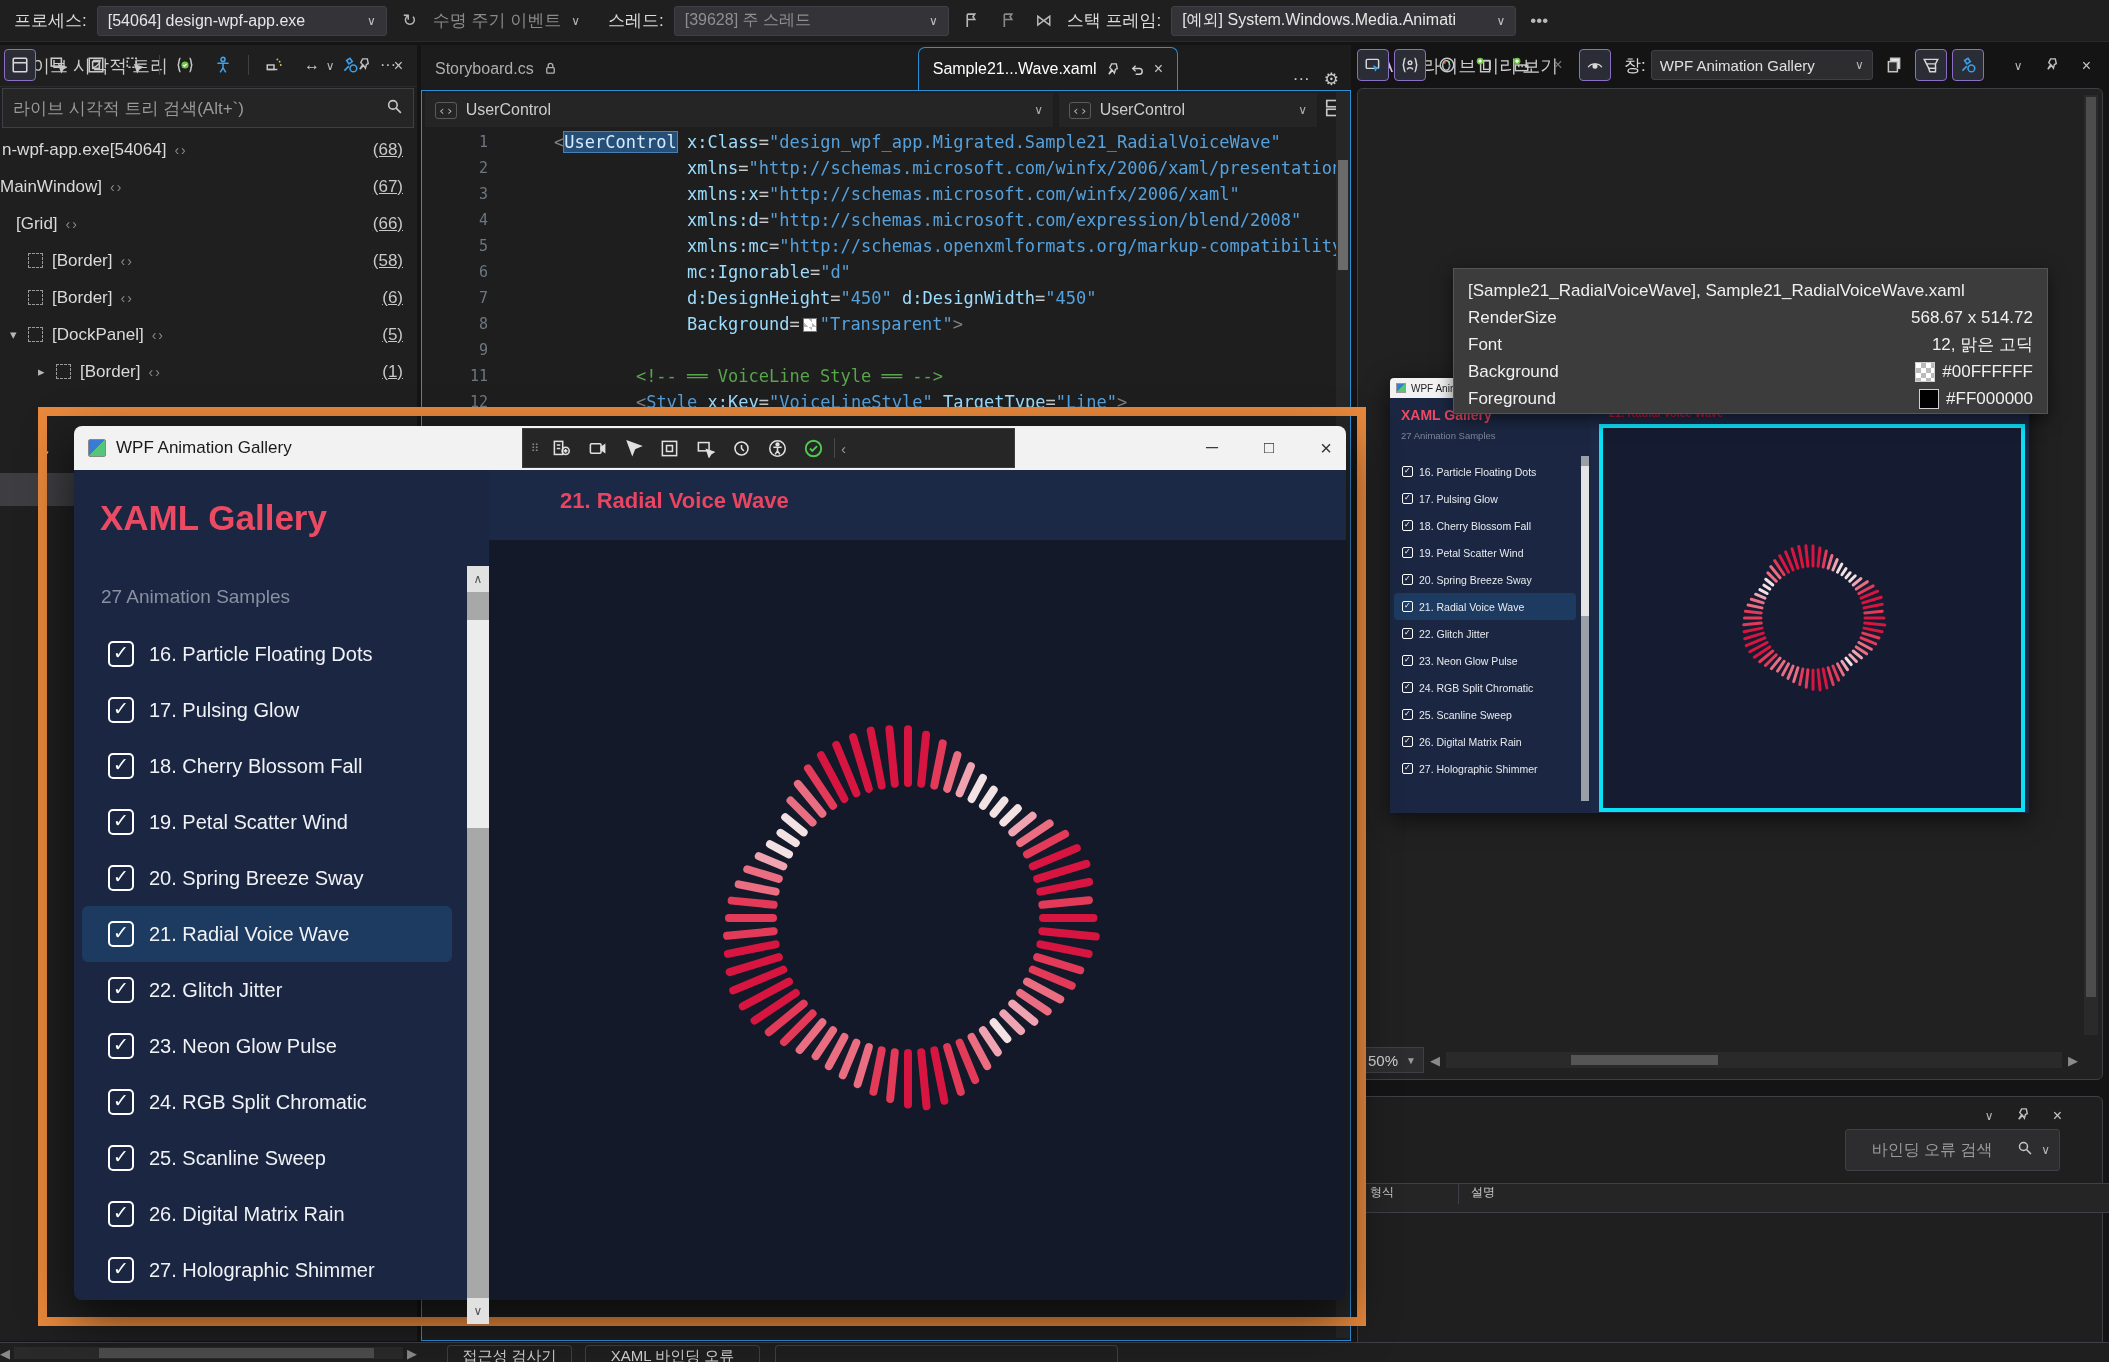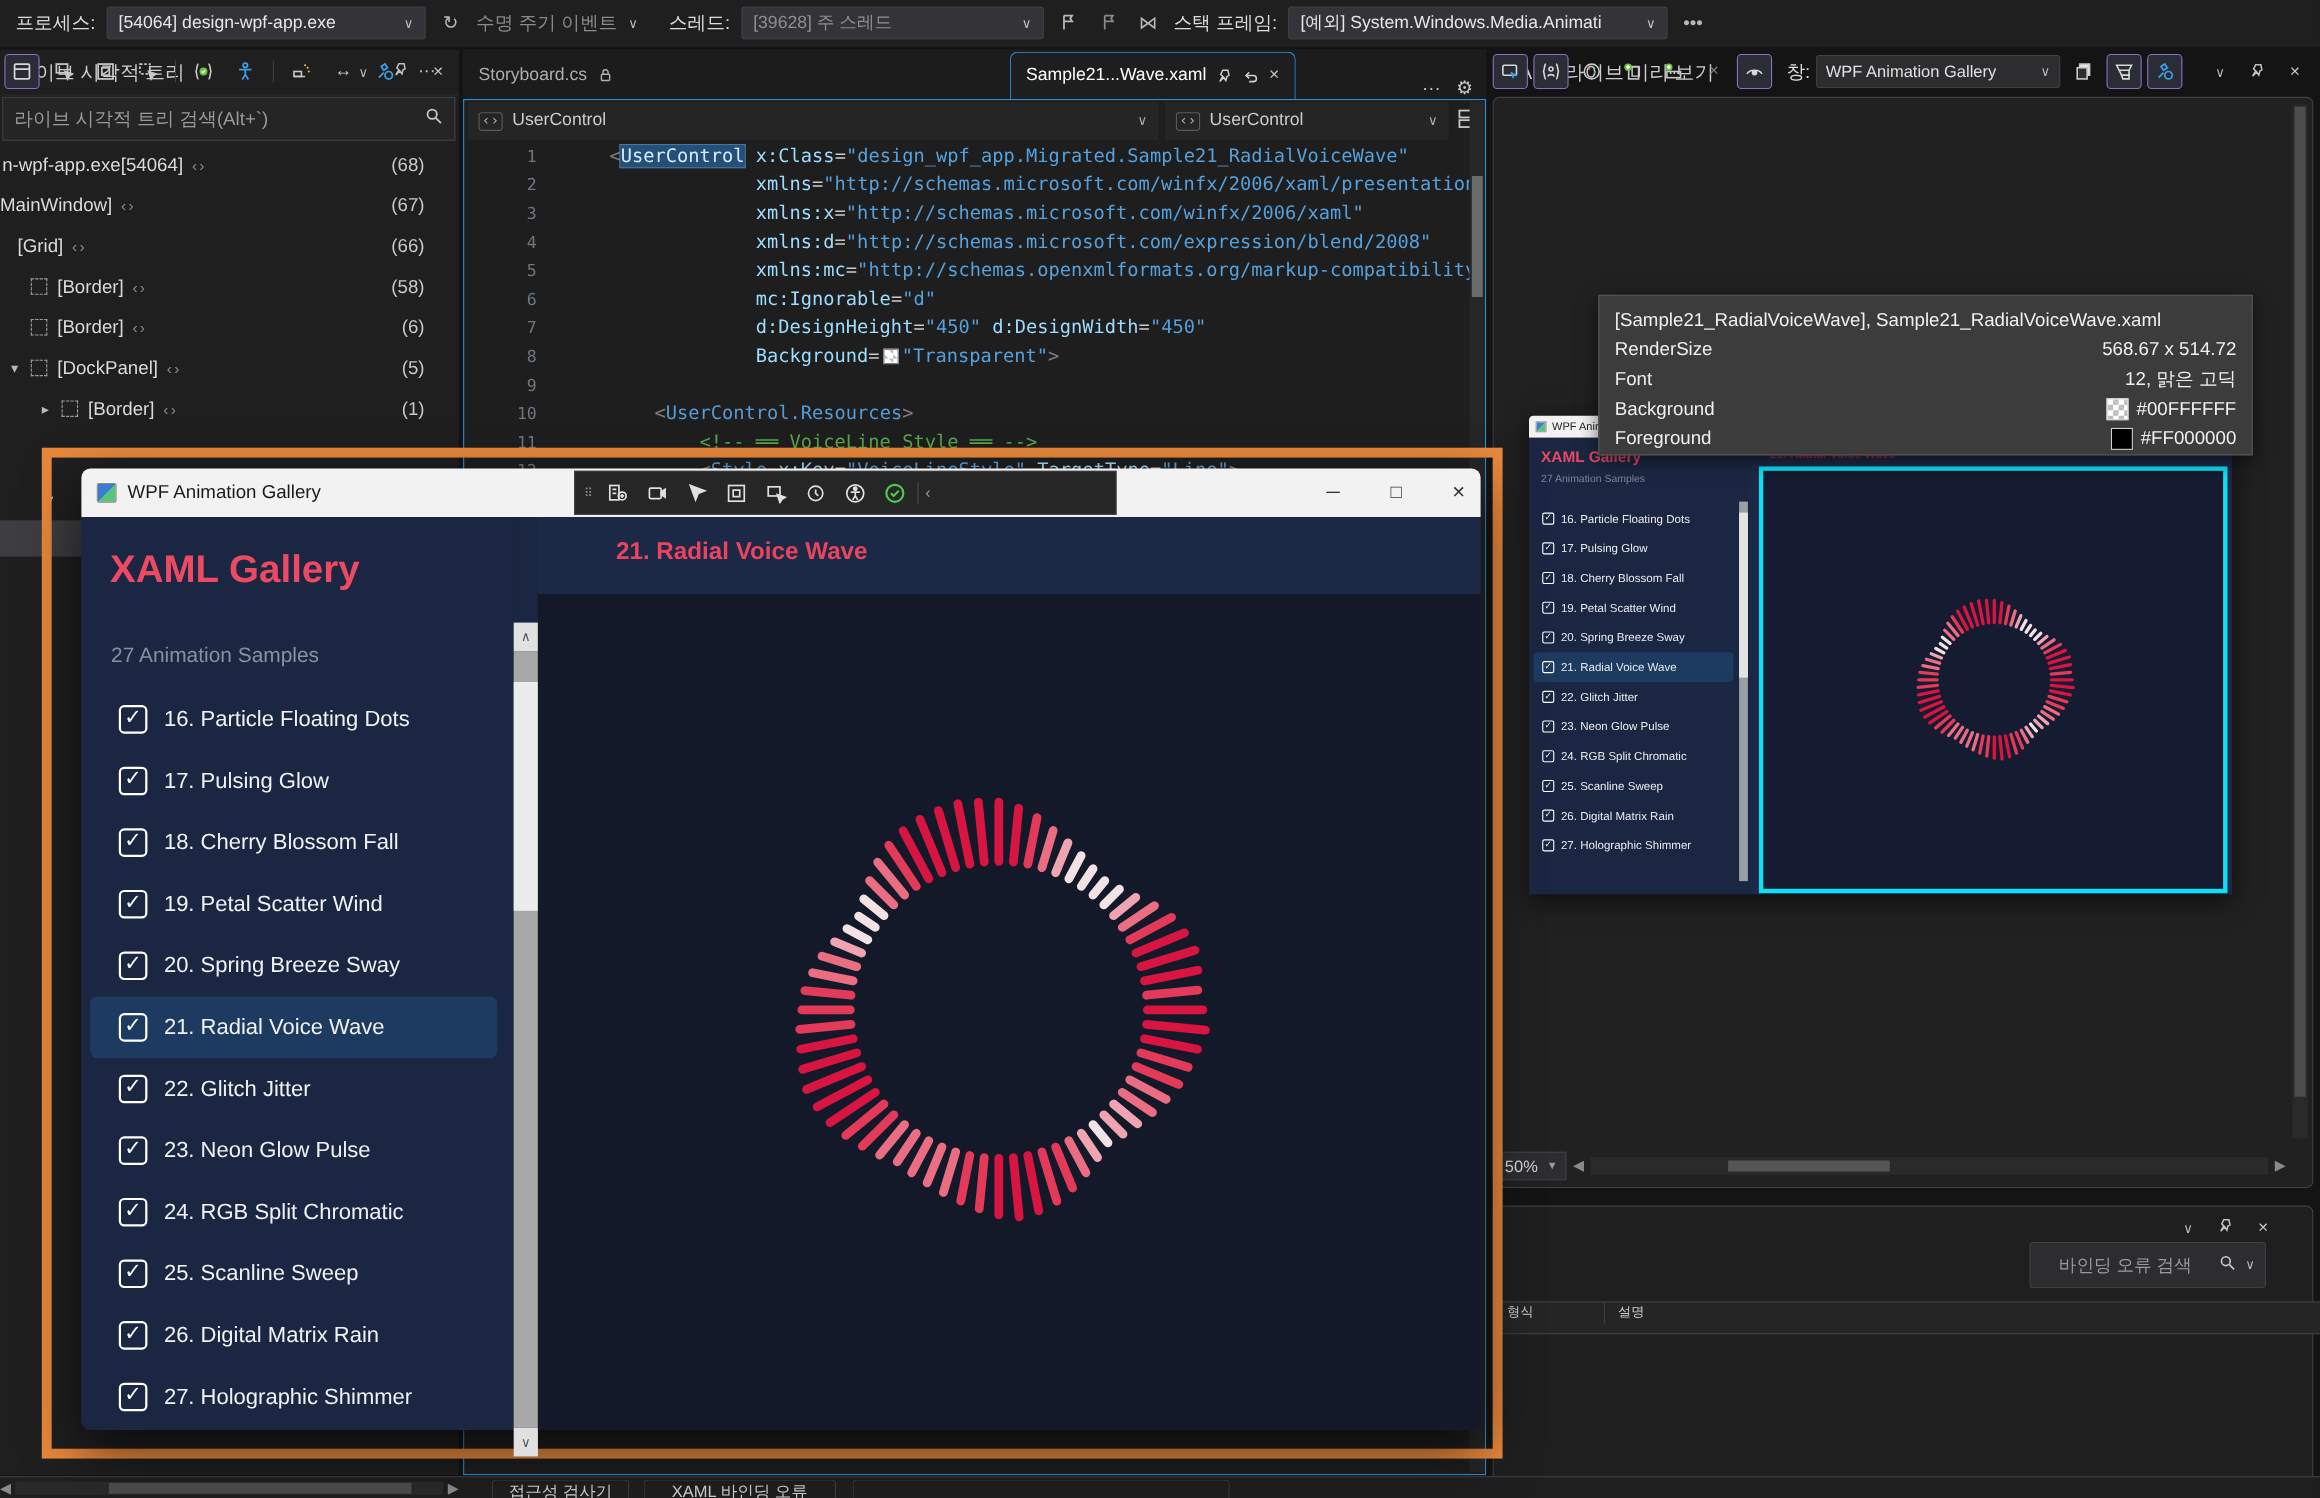--- a/index.html
+++ b/index.html
@@ -32,21 +32,21 @@
   .tbsep { width:1px; height:20px; background:#3f3f46; margin:0 3px; }
   #lvt-search { left:2px; top:88px; width:412px; height:40px; background:#252526; border:1px solid #3f3f46; display:flex; align-items:center; padding:0 10px; }
   #lvt-search .ph { color:#9a9a9a; font-size:17px; flex:1; }
   #lvt-tree { left:0; top:131px; width:417px; }
   .tree-row { position:relative; height:37px; display:flex; align-items:center; color:#dadada; font-size:17px; }
   .tree-exp { width:18px; color:#b8b8b8; font-size:13px; }
   .tree-ico { width:15px; height:15px; border:1px dashed #9a9a9a; margin-right:9px; flex:none; }
   .tree-label { white-space:nowrap; }
   .tree-src { color:#8a8a8a; font-size:14px; margin-left:8px; letter-spacing:2px; }
   .tree-src::after { content:"‹›"; }
-  .tree-count { position:absolute; right:31px; color:#c8c8c8; }
+  .tree-count { position:absolute; right:14px; color:#c8c8c8;text-decoration:underline; }
 
   
   #tree-part-exp { left:42px; top:446px; color:#c8c8c8; font-size:13px; }
   #tree-part-row { left:0; top:473px; width:74px; height:33px; background:#3e3e42; }
 
   
   #editor { left:421px; top:45px; width:930px; height:1296px; background:#1e1e1e; }
   #tabbar { left:421px; top:45px; width:930px; height:45px; background:#1c1c1c; display:flex; align-items:flex-end; }
   .tab { height:43px; display:flex; align-items:center; padding:0 14px; gap:9px; font-size:16px; color:#aeaeae; }
   .tab.active { background:#1e1e1e; border:1px solid #2b8fd8; border-bottom:none; border-radius:7px 7px 0 0; color:#ffffff; margin-left:346px; }
@@ -403,24 +403,20 @@
         <span class="ln">7</span>
         <span class="code"><span class="tk-g">             </span><span class="tk-a">d:DesignHeight</span><span class="tk-o">=</span><span class="tk-v">"450"</span><span class="tk-g"> </span><span class="tk-a">d:DesignWidth</span><span class="tk-o">=</span><span class="tk-v">"450"</span></span>
       </div>
       <div class="code-line">
         <span class="ln">8</span>
         <span class="code"><span class="tk-g">             </span><span class="tk-a">Background</span><span class="tk-o">=</span><span class="swatch-inline"></span><span class="tk-v">"Transparent"</span><span class="tk-g">&gt;</span></span>
       </div>
       <div class="code-line">
         <span class="ln">9</span>
         <span class="code"><span class="tk-g"></span></span>
-      </div>
-      <div class="code-line">
-        <span class="ln">10</span>
-        <span class="code"><span class="tk-g">    </span><span class="tk-g">&lt;</span><span class="tk-e">UserControl.Resources</span><span class="tk-g">&gt;</span></span>
       </div>
       <div class="code-line">
         <span class="ln">11</span>
         <span class="code"><span class="tk-g">        </span><span class="tk-m">&lt;!-- ══ VoiceLine Style ══ --&gt;</span></span>
       </div>
       <div class="code-line">
         <span class="ln">12</span>
         <span class="code"><span class="tk-g">        </span><span class="tk-g">&lt;</span><span class="tk-e">Style</span><span class="tk-g"> </span><span class="tk-a">x:Key</span><span class="tk-o">=</span><span class="tk-v">"VoiceLineStyle"</span><span class="tk-g"> </span><span class="tk-a">TargetType</span><span class="tk-o">=</span><span class="tk-v">"Line"</span><span class="tk-g">&gt;</span></span>
       </div>
     </div>

